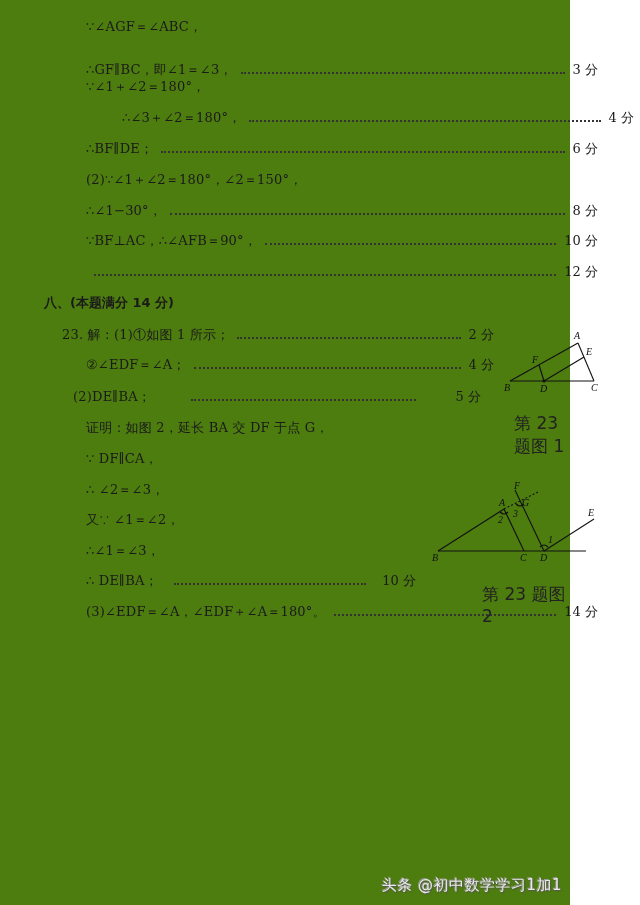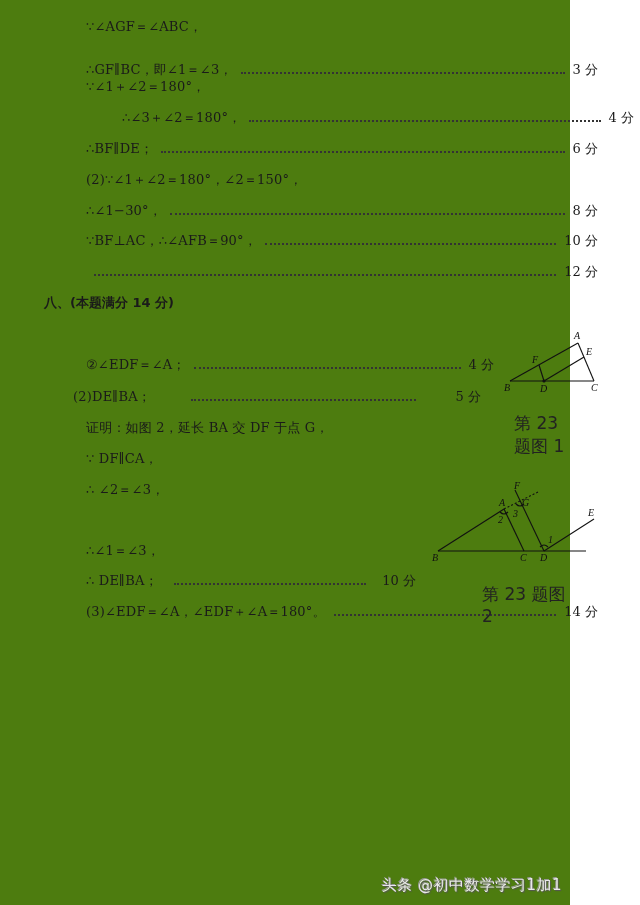--- a/index.html
+++ b/index.html
@@ -55,38 +55,46 @@
     <span class="dots"></span>
     <span class="pts">10 分</span>
   </div>
   <div class="line" style="left:86px; top:262px; width:512px;">
     <span class="dots"></span>
     <span class="pts">12 分</span>
   </div>
 
   <div class="section">八、(本题满分 14 分)</div>
 
+  <div class="line" style="left:62px; top:325px; width:432px;">
+    <span class="txt">23. 解：(1)①如图 1 所示；</span>
+    <span class="dots"></span>
+    <span class="pts">2 分</span>
+  </div>
   <div class="line" style="left:86px; top:355px; width:408px;">
     <span class="txt">②∠EDF＝∠A；</span>
     <span class="dots"></span>
     <span class="pts">4 分</span>
   </div>
   <div class="line" style="left:73px; top:387px; width:408px;gap:32px;">
     <span class="txt">(2)DE∥BA；</span>
     <span class="dots"></span>
     <span class="pts">5 分</span>
   </div>
   <div class="line" style="left:86px; top:418px; width:330px;">
     <span class="txt">证明：如图 2，延长 BA 交 DF 于点 G，</span>
   </div>
   <div class="line" style="left:86px; top:449px; width:330px;">
     <span class="txt">∵ DF∥CA，</span>
   </div>
   <div class="line" style="left:86px; top:480px; width:330px;">
     <span class="txt">∴ ∠2＝∠3，</span>
+  </div>
+  <div class="line" style="left:86px; top:510px; width:330px;">
+    <span class="txt">又∵ ∠1＝∠2，</span>
   </div>
   <div class="line" style="left:86px; top:541px; width:330px;">
     <span class="txt">∴∠1＝∠3，</span>
   </div>
   <div class="line" style="left:86px; top:571px; width:330px;gap:8px;">
     <span class="txt">∴ DE∥BA；</span>
     <span class="dots"></span>
     <span class="pts">10 分</span>
   </div>
   <div class="line" style="left:86px; top:602px; width:512px;">

